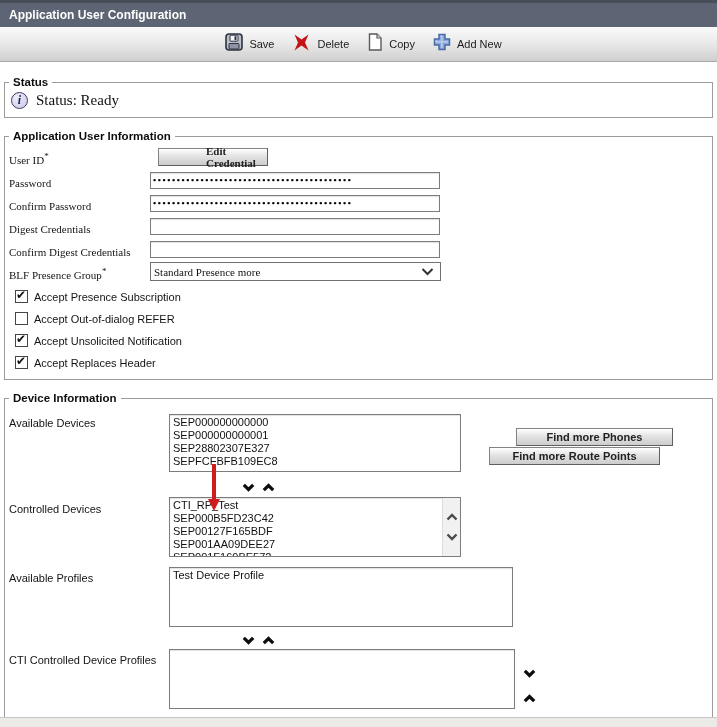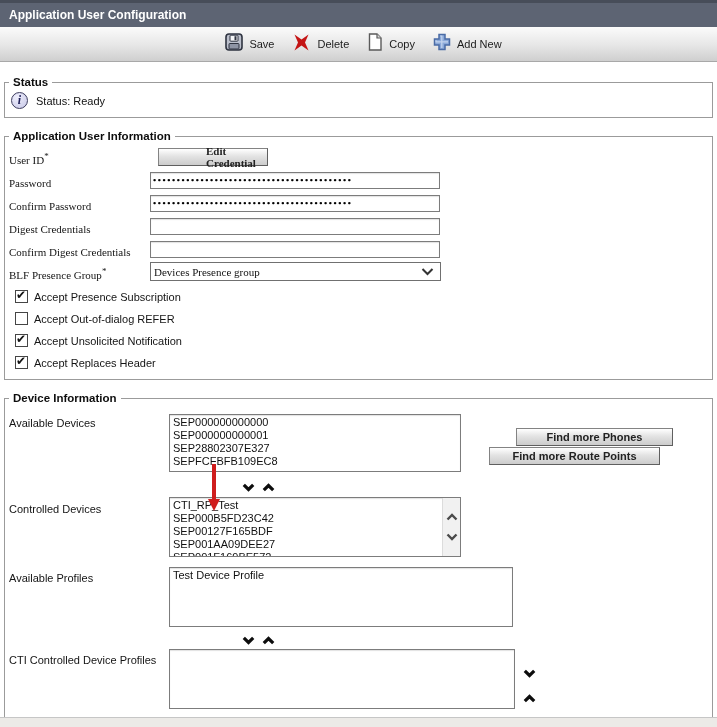--- a/index.html
+++ b/index.html
@@ -44,21 +44,21 @@
   
   .status-body { display:flex; align-items:center; padding:4px 6px 8px 6px; gap:8px; }
   .info-icon {
     width:17px; height:17px; border-radius:50%;
     background:radial-gradient(circle at 35% 30%, #eeeefc, #c7c7e6);
     border:1.5px solid #3c3c5e;
     display:flex; align-items:center; justify-content:center;
     font-family:"Liberation Serif", serif; font-style:italic; font-weight:bold;
     font-size:12px; color:#21215a; flex:0 0 auto;
   }
-  .status-text { font-size:11px; color:#111; }
+  .status-text { font-size:15px; color:#111;font-family:Liberation Serif, serif; }
   
   .aui-body { padding:6px 4px 10px 4px; }
   .frow { display:flex; align-items:flex-end; margin-bottom:5px; height:18px;font-family:Liberation Serif, serif; }
   .flabel { width:141px; font-size:11px; color:#141414; flex:0 0 auto; }
   .flabel sup { font-size:9px; }
   .fake-input {
     width:290px; height:17px; background:#fff;
     border:1px solid #7c7c7c;
     box-shadow:inset 0 1px 1px rgba(0,0,0,.12);
     display:flex; align-items:center; padding:0 2px;
@@ -210,21 +210,21 @@
     <div class="frow">
       <span class="flabel">Confirm Digest Credentials</span>
       <div class="fake-input">
         <span></span>
       </div>
     </div>
 
     <div class="frow">
       <span class="flabel"><span>BLF Presence Group</span><sup>*</sup></span>
       <div class="fake-select">
-        <span>Devices Presence group</span>
+        <span>Standard Presence more</span>
         <span>
           <svg width="13" height="8" viewBox="0 0 13 8">
               <path d="M1.5 1 L6.5 6 L11.5 1" fill="none" stroke="#333" stroke-width="2"></path>
             </svg>
         </span>
       </div>
     </div>
 
     <div class="cbrow">
       <span class="cb" data-checked="true"></span>

